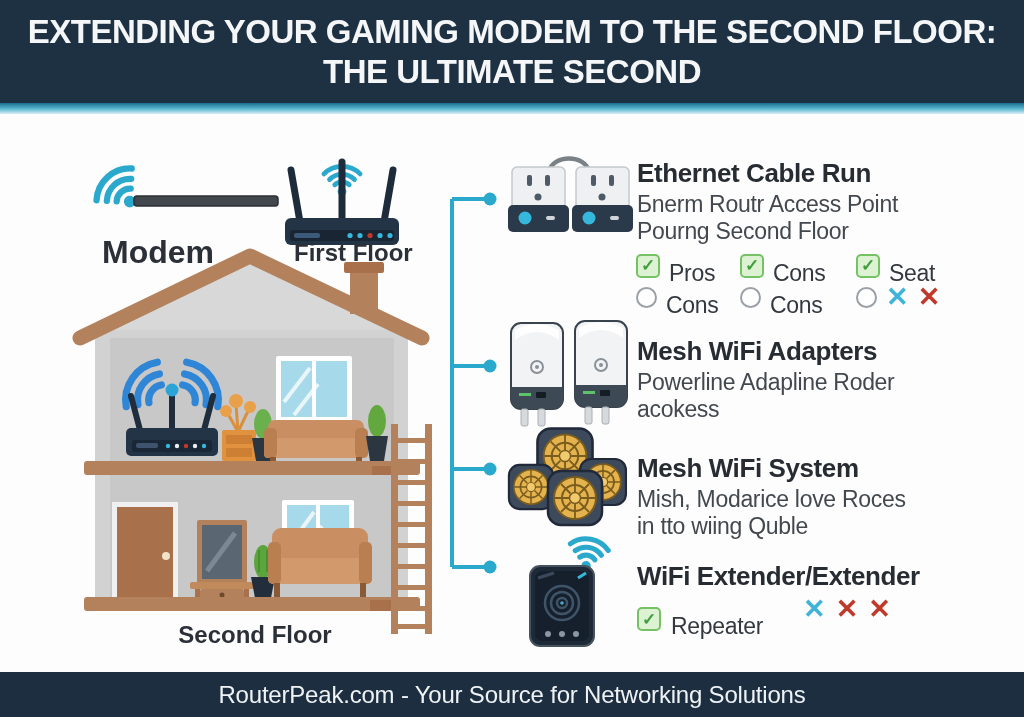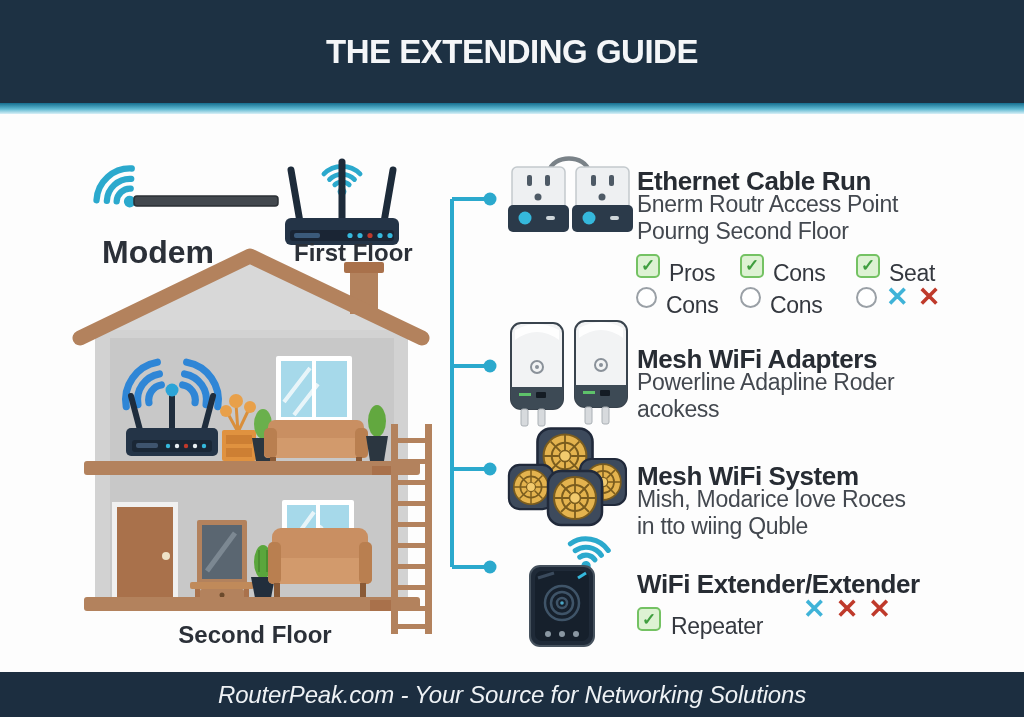--- a/index.html
+++ b/index.html
@@ -20,30 +20,30 @@
   }
   .accent-bar{
     position:absolute;left:0;top:103px;width:1024px;height:11px;
     background:linear-gradient(#166f90,#5fb9d2 55%,#d9f0f7 100%);
   }
   
   .footer{
     position:absolute;left:0;top:672px;width:1024px;height:45px;
     background:#1c2e40;display:flex;align-items:center;justify-content:center;
   }
-  .footer span{color:#eef2f5;font-size:24px;letter-spacing:-0.2px;font-style:italic;}
+  .footer span{color:#eef2f5;font-size:24px;letter-spacing:-0.2px;}
   
   .scene{position:absolute;left:0;top:0;width:1024px;height:717px;}
   
   .lbl{position:absolute;color:#2b3038;font-weight:700;white-space:nowrap;}
   .lbl-modem{left:102px;top:234px;font-size:32px;}
   .lbl-first{left:294px;top:239px;font-size:24px;}
   .lbl-second{left:150px;top:621px;width:210px;text-align:center;font-size:24px;}
   .opt-title{position:absolute;left:637px;color:#272c33;font-weight:700;
-    font-size:26px;letter-spacing:-0.4px;white-space:nowrap;margin-top:8px;}
+    font-size:26px;letter-spacing:-0.4px;white-space:nowrap;}
   .opt-desc{position:absolute;left:637px;color:#43484f;font-size:23px;
     line-height:27px;letter-spacing:-0.3px;white-space:nowrap;}
   .t-opt1{top:158px}.d-opt1{top:191px}
   .t-opt2{top:336px}.d-opt2{top:369px}
   .t-opt3{top:453px}.d-opt3{top:486px}
   .t-opt4{top:561px}
   
   .pc-grid{position:absolute;left:636px;top:253px;display:grid;
     grid-template-columns:104px 116px auto;row-gap:7px;}
   .pc-cell{display:flex;align-items:center;gap:9px;height:25px;}
@@ -61,21 +61,22 @@
   .repeater-row{position:absolute;left:637px;top:598px;display:flex;
     align-items:center;gap:10px;}
   .x-group{position:absolute;left:803px;top:596px;display:flex;gap:10px;}
 </style>
 </head>
 <body>
 
 <div class="canvas">
 
   <div class="header">
-    <div class="t2">THE EXTENDING GUIDE</div>
+    <div class="t1">EXTENDING YOUR GAMING MODEM TO THE SECOND FLOOR:</div>
+    <div class="t2">THE ULTIMATE SECOND</div>
   </div>
   <div class="accent-bar"></div>
 
   <svg class="scene" viewBox="0 0 1024 717">
     <defs>
       <g id="wifi-teal" fill="none" stroke="#2ba9cd" stroke-width="6" stroke-linecap="round">
         <path d="M -9 -9 A 12.7 12.7 0 0 1 9 -9"></path>
         <path d="M -15.6 -15.6 A 22 22 0 0 1 15.6 -15.6"></path>
         <path d="M -22.6 -22.6 A 32 32 0 0 1 22.6 -22.6"></path>
         <circle cx="0" cy="-0.5" r="5.5" fill="#2ba9cd" stroke="none"></circle>

